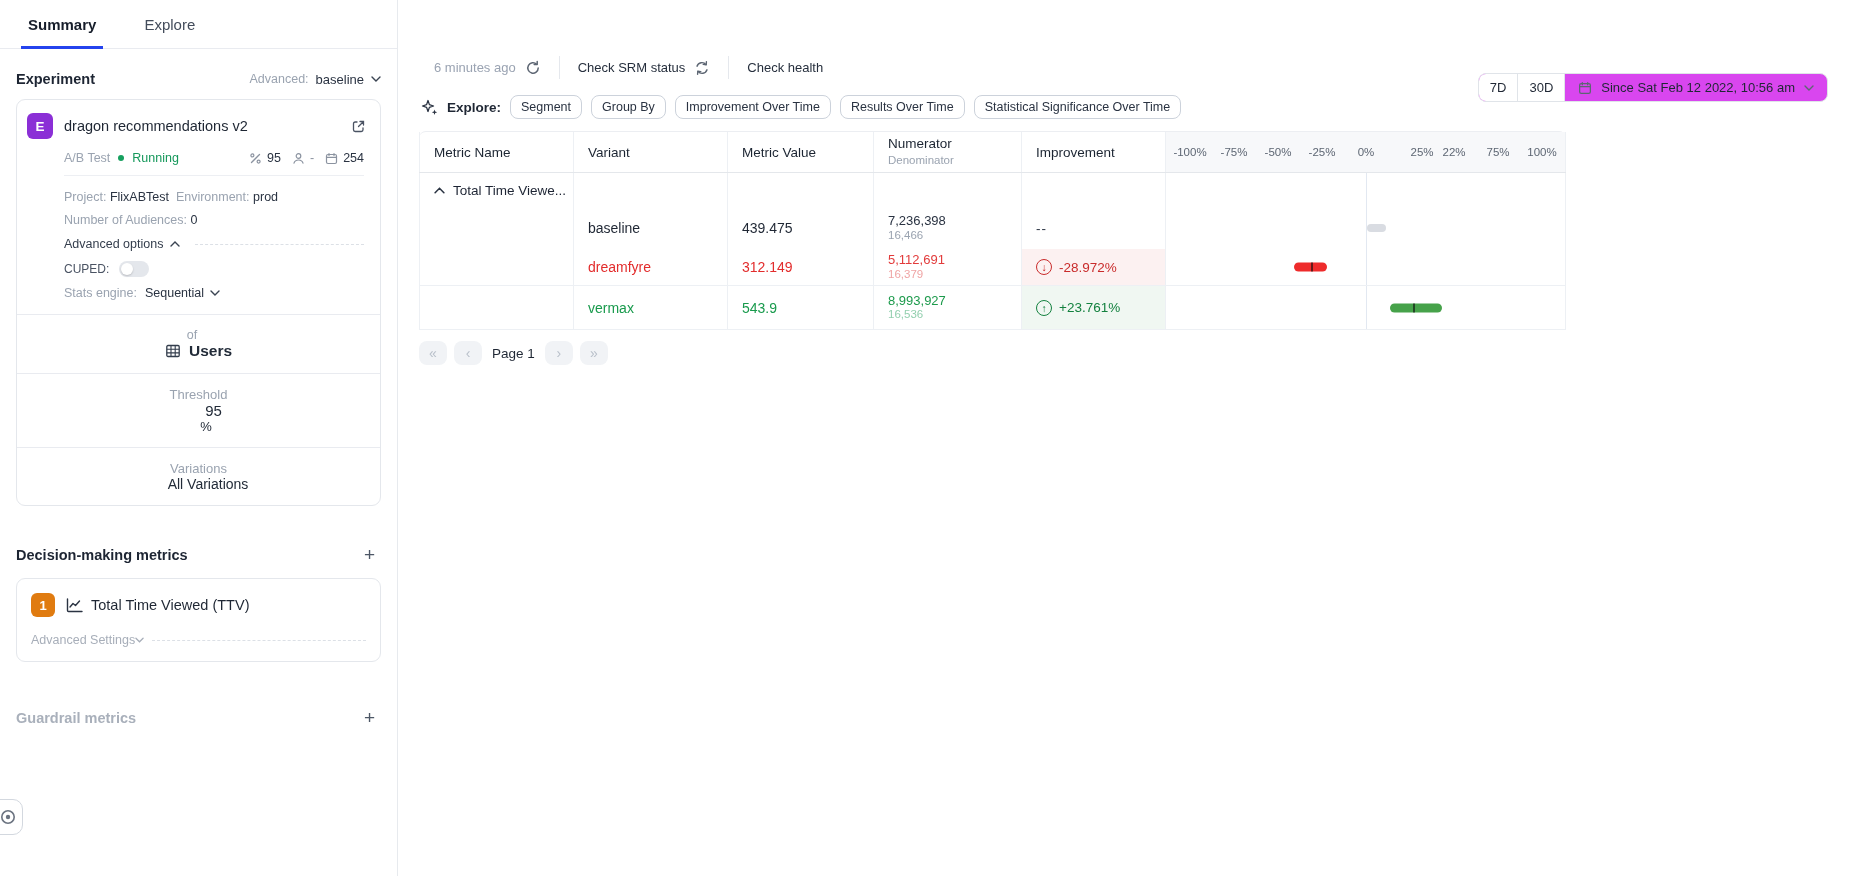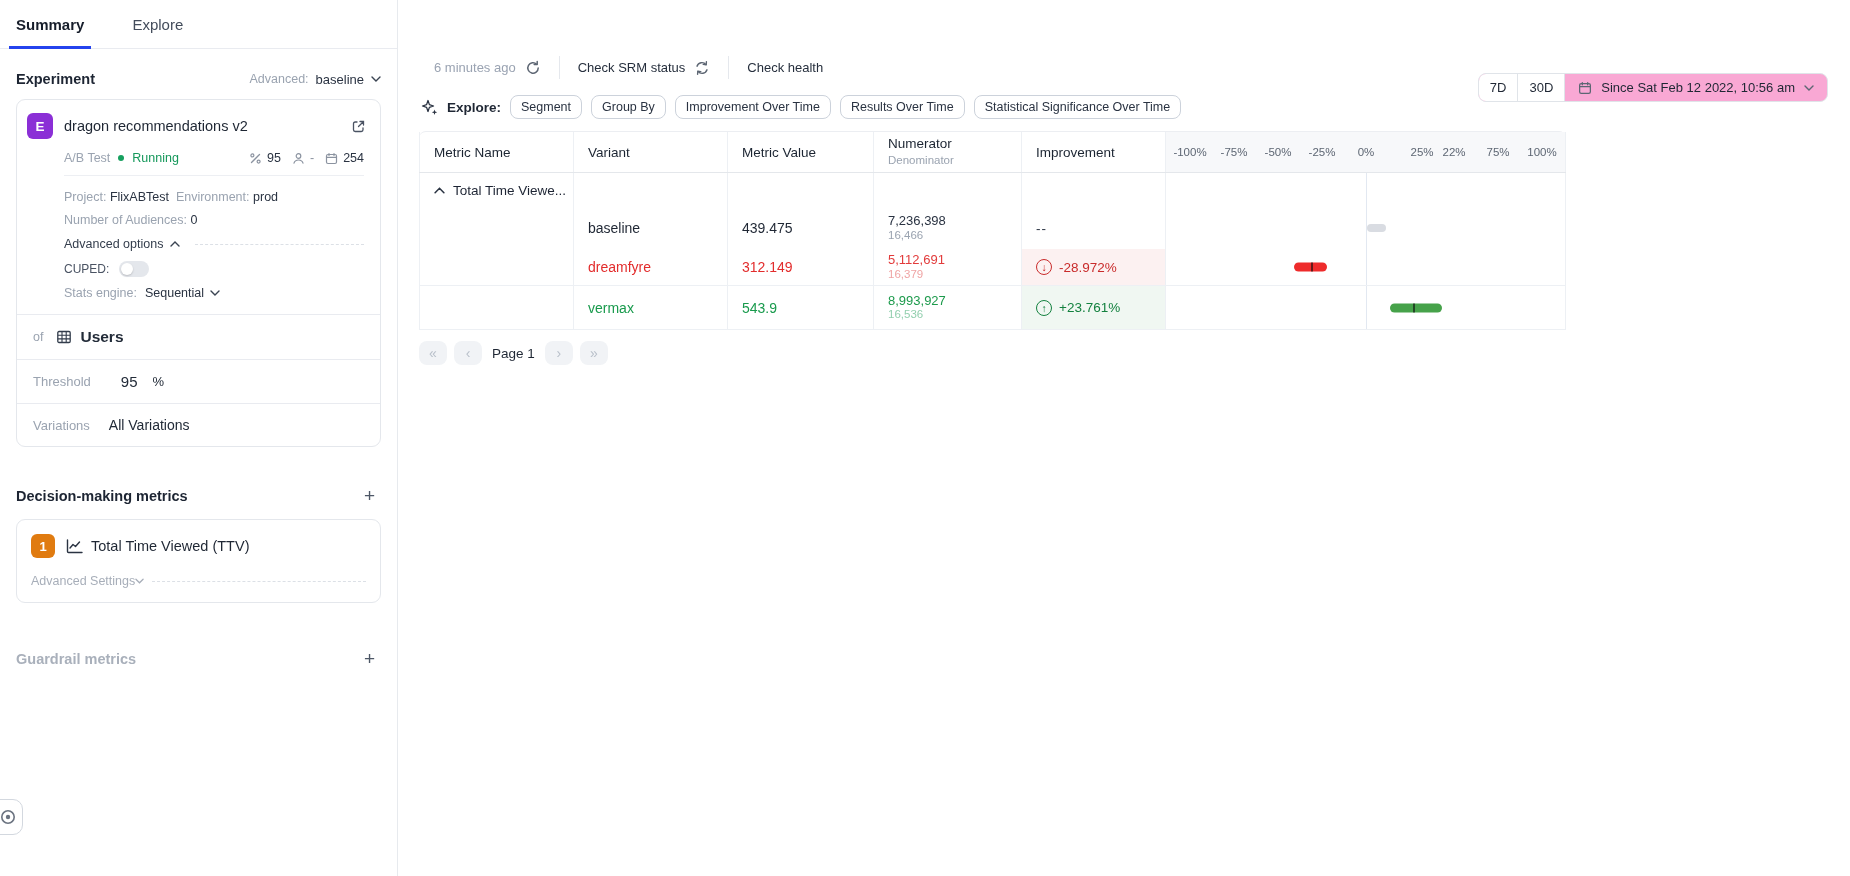--- a/index.html
+++ b/index.html
@@ -4,21 +4,21 @@
 <style>
   * { margin:0; padding:0; box-sizing:border-box; }
   html,body { width:1850px; height:876px; overflow:hidden; background:#fff;
     font-family:"Liberation Sans", sans-serif; color:#1f2734; }
   body { position:relative; }
   svg { display:block; }
 
   
   .sidebar { position:absolute; left:0; top:0; width:398px; height:876px;
     border-right:1px solid #e7eaee; background:#fff; }
-  .tabs { height:49px; display:flex; align-items:stretch; gap:48px; padding-left:16px;
+  .tabs { height:49px; display:flex; align-items:stretch; gap:48px; padding-left:28px;
     border-bottom:1px solid #e9ebf0; }
   .tab { display:flex; align-items:center; font-size:15px; color:#434c5b; position:relative; cursor:pointer; }
   .tab.active { color:#161d2a; font-weight:700; }
   .tab.active::after { content:""; position:absolute; left:-7px; right:-7px; bottom:-1px; height:3px; background:#2443ee; }
 
   .side-pad { padding:0 16px; }
   .section-head { display:flex; align-items:center; justify-content:space-between; }
   .section-title { font-size:14.5px; font-weight:700; color:#1d2533; }
   .muted { color:#9aa3b0; }
   .plus-btn { font-size:19px; color:#4d5766; line-height:1; cursor:pointer; padding:2px 6px; }
@@ -42,21 +42,21 @@
   .info-line b { color:#2a3342; font-weight:500; }
   .adv-row { display:flex; align-items:center; gap:7px; font-size:12.5px; color:#333d4c; margin-top:5px; cursor:pointer; }
   .dashes { flex:1; border-top:1px dashed #dcе0e6; border-top:1px dashed #dce0e6; margin-left:8px; }
   .cuped-row { display:flex; align-items:center; gap:10px; margin-top:10px; font-size:12px; color:#4a5363; }
   .toggle { width:30px; height:16px; border-radius:9px; background:#e4e7ec; position:relative; cursor:pointer; }
   .toggle::after { content:""; position:absolute; left:2px; top:2px; width:12px; height:12px; border-radius:50%;
     background:#fff; box-shadow:0 1px 2px rgba(0,0,0,.18); }
   .stats-row { display:flex; align-items:center; gap:8px; margin-top:9px; font-size:12.5px; color:#9aa3b0; }
   .stats-row .val { color:#2a3342; display:flex; align-items:center; gap:6px; cursor:pointer; }
 
-  .card-row { border-top:1px solid #e9ebf0; padding:13px 16px; display:flex; align-items:center; }
+  .card-row { border-top:1px solid #e9ebf0; padding:13px 16px; display:flex; align-items:center;flex-direction:column; }
   .of-lbl { font-size:12.5px; color:#9aa3b0; margin-right:13px; }
   .unit-val { font-size:15.5px; font-weight:700; color:#222b38; display:flex; align-items:center; gap:8px; }
   .row-lbl { font-size:13px; color:#9aa3b0; }
   .thr-val { font-size:15px; color:#222b38; margin-left:30px; }
   .thr-unit { font-size:13px; color:#222b38; margin-left:15px; }
   .var-val { font-size:14px; color:#222b38; margin-left:19px; }
 
   .metric-row { display:flex; align-items:center; gap:11px; padding:14px 14px 4px 14px; }
   .rank-badge { width:24px; height:24px; border-radius:6px; background:#e07b10; color:#fff;
     font-size:13px; font-weight:700; display:flex; align-items:center; justify-content:center; }
@@ -67,21 +67,21 @@
     border-radius:10px; background:#fff; display:flex; align-items:center; justify-content:flex-end; padding-right:6px; cursor:pointer; }
 
   
   .main { position:absolute; left:399px; top:0; right:0; bottom:0; background:#fff; }
   .topbar { position:absolute; left:35px; top:56px; display:flex; align-items:center; font-size:13px; }
   .topbar .sep { width:1px; height:23px; background:#e5e8ed; margin:0 18px; }
   .tb-item { display:flex; align-items:center; gap:9px; color:#262f3d; cursor:pointer; }
   .tb-muted { color:#9aa3b2; }
 
   .range-group { position:absolute; right:22px; top:73px; display:flex; align-items:stretch;
-    border:1px solid #e0e4e9; border-radius:8px; overflow:hidden; background:#f9a8d4; font-size:13px; }
+    border:1px solid #e0e4e9; border-radius:8px; overflow:hidden; background:#d946ef; font-size:13px; }
   .range-btn { background:#fff; padding:6px 11px; border-right:1px solid #e0e4e9; cursor:pointer; color:#1f2734; }
   .date-btn { display:flex; align-items:center; gap:9px; padding:6px 13px; color:#1f2734; cursor:pointer; }
 
   .explore-bar { position:absolute; left:22px; top:95px; display:flex; align-items:center; gap:9px; }
   .explore-lbl { font-size:13.5px; font-weight:700; color:#1f2734; }
   .pill { border:1px solid #ccd2db; border-radius:8px; background:#fff; padding:4px 10px;
     font-size:12.5px; color:#2a3342; cursor:pointer; white-space:nowrap; }
 
   
   .rtable { position:absolute; left:20px; top:131px; width:1147px; border-top:1px solid #eceef2;border-radius:7px; }

